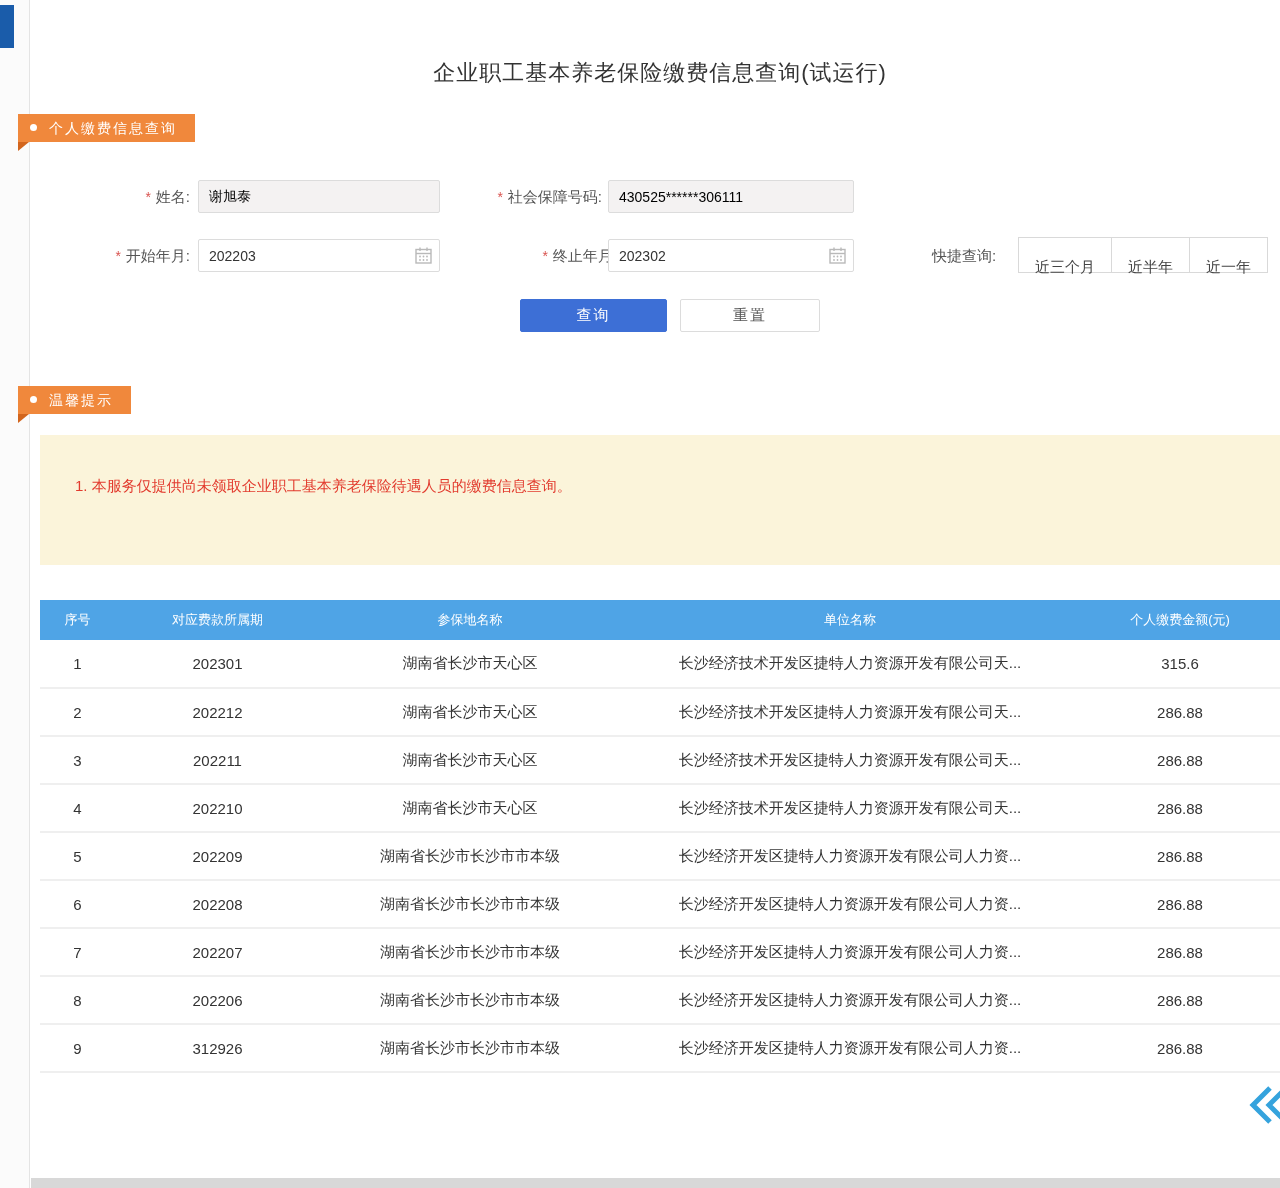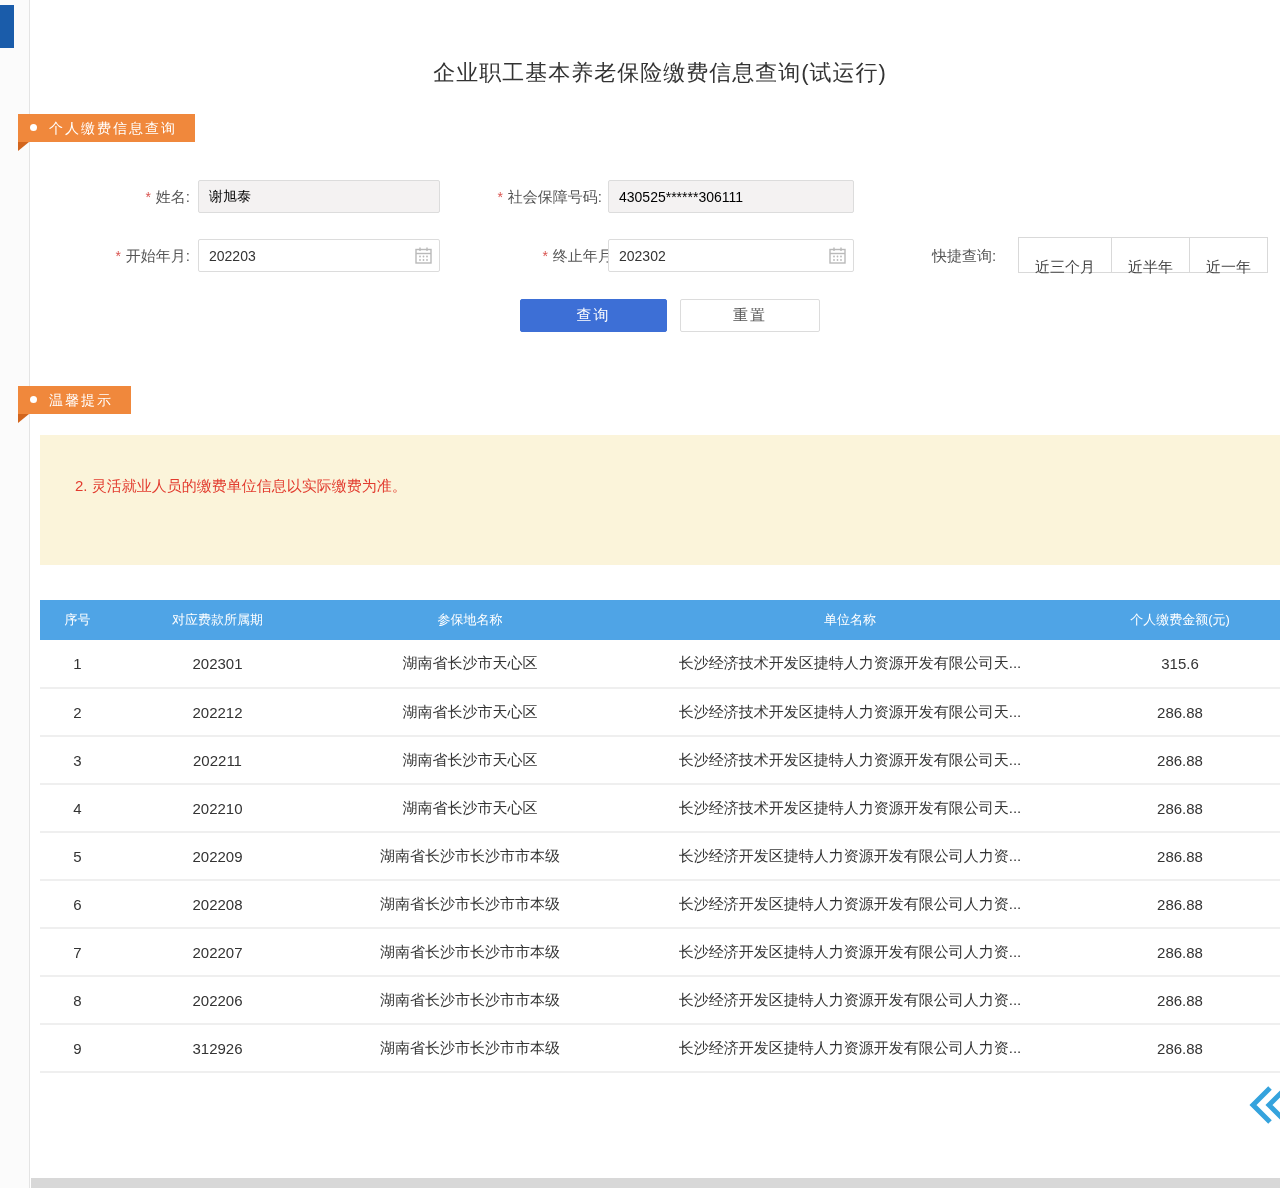--- a/index.html
+++ b/index.html
@@ -132,21 +132,21 @@
 
 <button class="btn btn-query">查询</button>
 <button class="btn btn-reset">重置</button>
 
 <div class="ribbon ribbon-tips">
   <span class="dot"></span><span>温馨提示</span>
   <span class="fold"></span>
 </div>
 
 <div class="notice">
-  <p>2. 灵活就业人员的缴费单位信息以实际缴费为准。</p>
+  <p>1. 本服务仅提供尚未领取企业职工基本养老保险待遇人员的缴费信息查询。</p>
 </div>
 
 <table class="data-table">
   <colgroup>
     <col class="col-seq">
       <col class="col-period">
       <col class="col-area">
       <col class="col-unit">
       <col class="col-amt">
   </colgroup>

